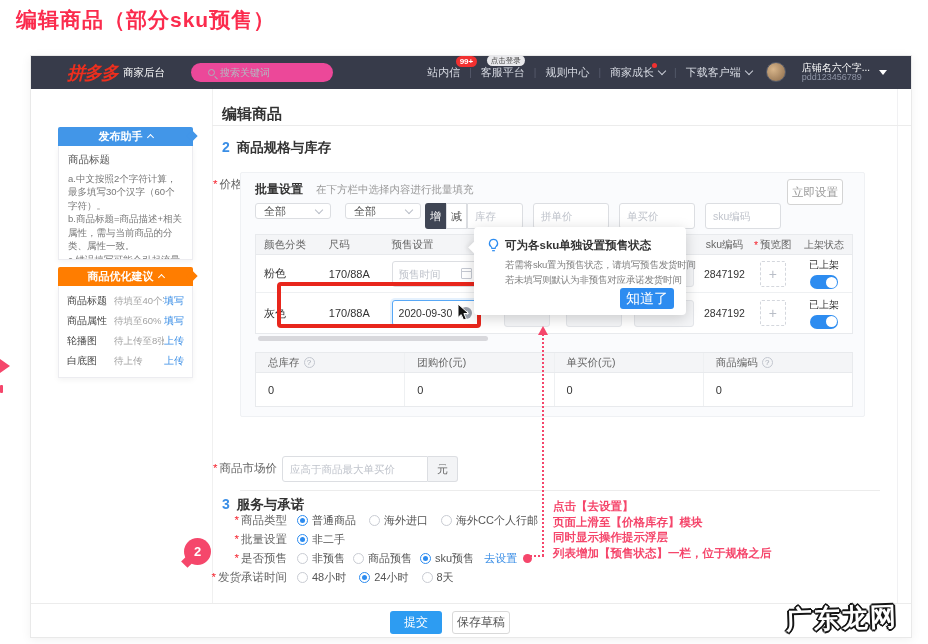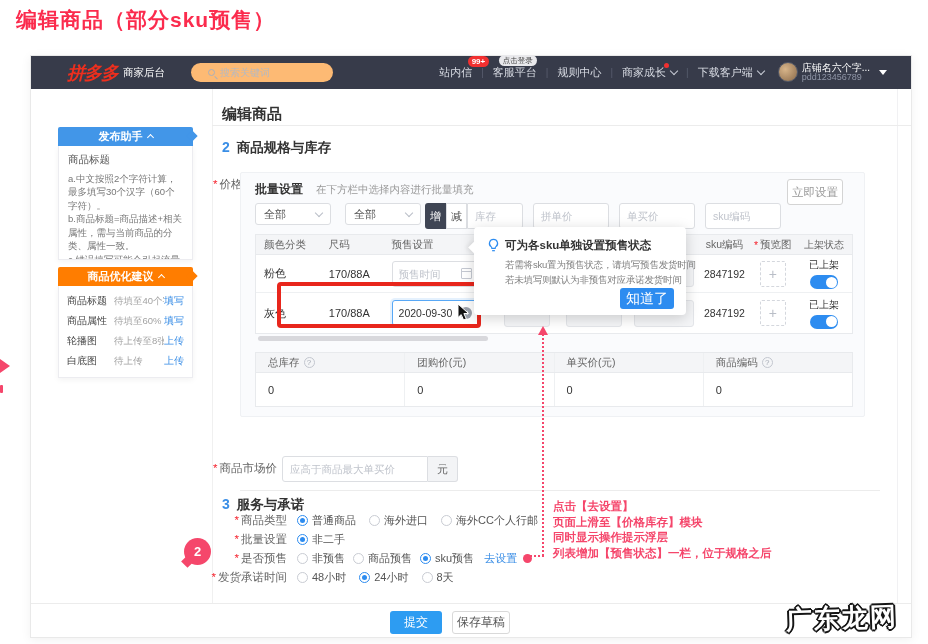--- a/index.html
+++ b/index.html
@@ -21,34 +21,34 @@
   .cursor{left:457px;top:303px;z-index:80}
   .watermark{left:786px;top:601px;font-size:26px;font-weight:900;color:#fff;letter-spacing:2px;transform:rotate(-2deg);z-index:70;
     text-shadow:-2px 0 #151515,2px 0 #151515,0 -2px #151515,0 2px #151515,-1px -1px #151515,1px -1px #151515,-1px 1px #151515,1px 1px #151515}
   
   .window{left:30px;top:55px;width:882px;height:583px;background:#fff;border:1px solid #e9e9e9;box-shadow:0 2px 10px rgba(0,0,0,.06)}
   .edge-line{left:897px;top:88px;width:1px;height:515px;background:#f1f1f3}
   
   .navbar{left:31px;top:56px;width:880px;height:33px;background:#373b4a;display:flex;align-items:center;padding:0 24px 0 36px;z-index:5}
   .logo{font-size:18px;font-weight:900;font-style:italic;color:#ed2f1e;letter-spacing:-1px}
   .logo-suffix{font-size:10.5px;color:#fff;margin-left:5px}
-  .search-pill{margin-left:26px;width:142px;height:19px;border-radius:10px;background:#fdba74;display:flex;align-items:center;padding:0 17px}
+  .search-pill{margin-left:26px;width:142px;height:19px;border-radius:10px;background:#ec4899;display:flex;align-items:center;padding:0 17px}
   .mag{width:7px;height:7px;border:1.4px solid #aab0bb;border-radius:50%;position:relative;flex:none}
   .mag::after{content:"";position:absolute;left:6px;top:6px;width:4px;height:1.4px;background:#aab0bb;transform:rotate(45deg);transform-origin:0 0}
   .search-pill input{border:none;outline:none;background:transparent;font-size:10px;margin-left:5px;width:100%;color:#333}
   .search-pill input::placeholder{color:#b4b9c2}
   .nav-right{margin-left:auto;display:flex;align-items:center;font-size:11px;color:#d9dce4}
   .nav-item{position:relative;cursor:pointer;white-space:nowrap;display:flex;align-items:center}
   .nav-sep{color:#585d6e;margin:0 9px;font-size:10px}
   .b99{position:absolute;top:-9px;right:-17px;background:#f23030;color:#fff;font-size:8px;font-weight:bold;padding:1px 4px;border-radius:7px;line-height:9px}
   .bhint{position:absolute;top:-10px;left:6px;background:#e9e9ec;color:#444;font-size:7.5px;padding:1px 4px;border-radius:6px;line-height:9px;white-space:nowrap}
   .reddot{position:absolute;top:-2px;right:8px;width:5px;height:5px;border-radius:50%;background:#f23030}
   .chvd{width:6px;height:6px;border-right:1.3px solid #c7cbd5;border-bottom:1.3px solid #c7cbd5;transform:rotate(45deg);display:inline-block;margin-left:5px;margin-top:-3px}
   .avatar{width:20px;height:20px;border-radius:50%;margin-left:14px;background:radial-gradient(circle at 35% 35%,#d8b58a,#8a6a4a);border:1px solid #555a69;flex:none}
-  .shop-stack{margin-left:4px;line-height:1.1}
+  .shop-stack{margin-left:16px;line-height:1.1}
   .shop-name{font-size:10px;color:#fff}
   .shop-id{font-size:9px;color:#8f95a6}
   .tri-down{width:0;height:0;border-left:4px solid transparent;border-right:4px solid transparent;border-top:5px solid #fff;margin-left:9px}
   
   .vdiv{left:212px;top:89px;width:1px;height:514px;background:#f0f0f0}
   .page-heading{left:222px;top:105px;font-size:15px;font-weight:bold;color:#333}
   .hr1{left:212px;top:125px;width:699px;height:1px;background:#ececec}
   .hr2{left:240px;top:490px;width:640px;height:1px;background:#ececec}
   
   .sb-head{width:135px;height:19px;color:#fff;font-size:11px;font-weight:bold;display:flex;align-items:center;justify-content:center;border-radius:2px 2px 0 0;position:absolute;z-index:3;cursor:pointer}
@@ -71,21 +71,21 @@
   .sec-title{font-size:13.5px;color:#333}
   .s2-head{left:222px;top:139px}
   .s3-head{left:222px;top:496px}
   .flabel{font-size:11.5px;color:#666;text-align:right}
   .req::before{content:"*";color:#f5222d;margin-right:2px}
   
   .panel{left:240px;top:172px;width:625px;height:245px;background:#fafbfd;border:1px solid #eff1f4;border-radius:2px}
   .batch-label{left:255px;top:181px;font-size:12px;font-weight:bold;color:#333}
   .batch-hint{left:316px;top:183px;font-size:10.5px;color:#9a9a9a}
   .set-btn{left:787px;top:179px;width:56px;height:26px;background:#fff;border:1px solid #d4d4d4;border-radius:3px;color:#999;font-size:11.5px;text-align:center;line-height:24px;cursor:pointer}
-  .sel{display:flex;align-items:center;justify-content:space-between;padding:0 8px;border:1px solid #dcdee2;border-radius:3px;background:#fff;font-size:11px;color:#555;height:22px;cursor:pointer}
+  .sel{display:flex;align-items:center;justify-content:space-between;padding:0 8px;border:1px solid #dcdee2;border-radius:3px;background:#fff;font-size:11px;color:#555;height:16px;cursor:pointer}
   .sel .chvd{border-color:#b9bec7;margin-top:-2px}
   .tin{border:1px solid #dcdee2;border-radius:3px;background:#fff;font-size:10.5px;color:#333;padding:0 7px;outline:none;height:26px}
   .tin::placeholder{color:#c0c4cc}
   .btn-inc{left:425px;top:203px;width:21px;height:26px;background:#3f4554;color:#fff;font-size:11px;text-align:center;line-height:26px;border-radius:3px 0 0 3px;cursor:pointer}
   .btn-dec{left:446px;top:203px;width:21px;height:26px;background:#fff;border:1px solid #dcdee2;color:#555;font-size:11px;text-align:center;line-height:24px;cursor:pointer}
   
   .sku-table{left:255px;top:234px;width:598px;border:1px solid #e8eaed;background:#fff}
   .thead{display:flex;height:20px;background:#f4f5f7;border-bottom:1px solid #e8eaed;font-size:10.5px;color:#666;align-items:center}
   .trow{display:flex;background:#fff;align-items:center}
   .trow1{height:38px;border-bottom:1px solid #eef0f2}

